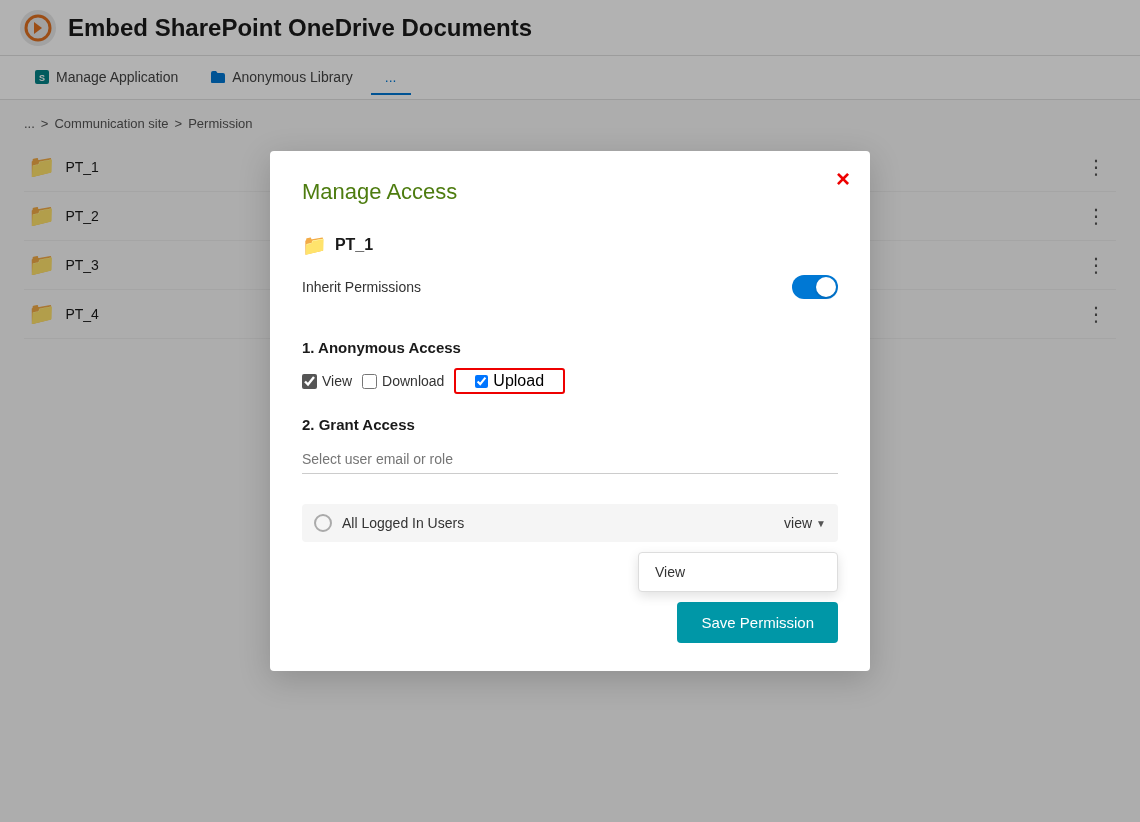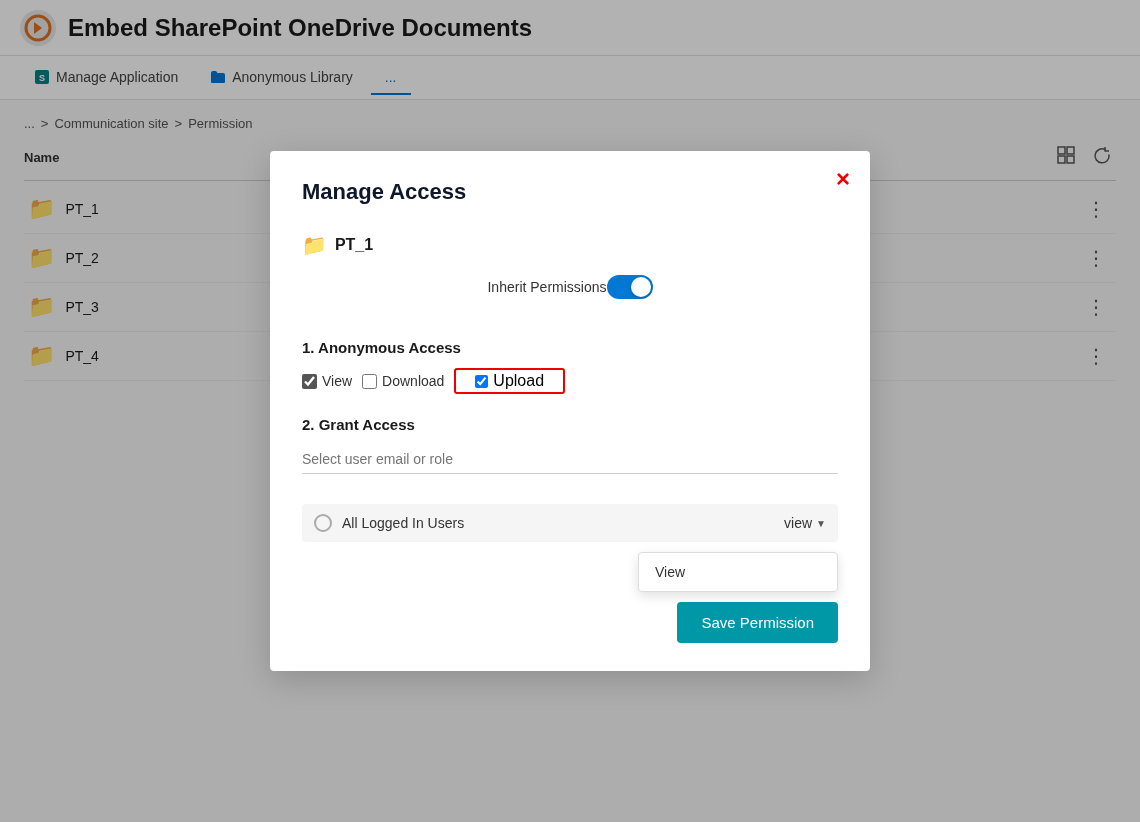--- a/index.html
+++ b/index.html
@@ -172,22 +172,22 @@
       font-size: 24px;
       color: #e00;
       cursor: pointer;
       background: none;
       border: none;
       font-weight: bold;
       line-height: 1;
     }
     .modal-title {
       font-size: 22px;
-      font-weight: 700;
-      color: #0f172a;
+      font-weight: 400;
+      color: #4d7c0f;
       margin-bottom: 28px;
     }
 
     
     .modal-folder-label {
       display: flex;
       align-items: center;
       gap: 8px;
       margin-bottom: 18px;
     }
@@ -198,21 +198,21 @@
     .modal-folder-label span {
       font-size: 16px;
       font-weight: 600;
       color: #1a1a1a;
     }
 
     
     .inherit-row {
       display: flex;
       align-items: center;
-      justify-content: center;
+      justify-content: space-between;
       margin-bottom: 40px;
     }
     .inherit-label {
       font-size: 14px;
       color: #333;
     }
 
     
     .toggle-switch {
       width: 46px;
@@ -401,39 +401,20 @@
 <div class="main-content">
 
   <div class="breadcrumb">
     <span>...</span>
     <span>&gt;</span>
     <span>Communication site</span>
     <span>&gt;</span>
     <span>Permission</span>
   </div>
 
-  <div class="table-header">
-    <span class="table-header-name">Name</span>
-    <div class="table-actions">
-      <button class="table-action-btn">
-        <svg width="20" height="20" viewBox="0 0 20 20">
-          <rect x="2" y="2" width="7" height="7" fill="none" stroke="#555" stroke-width="1.5"></rect>
-          <rect x="11" y="2" width="7" height="7" fill="none" stroke="#555" stroke-width="1.5"></rect>
-          <rect x="2" y="11" width="7" height="7" fill="none" stroke="#555" stroke-width="1.5"></rect>
-          <rect x="11" y="11" width="7" height="7" fill="none" stroke="#555" stroke-width="1.5"></rect>
-        </svg>
-      </button>
-      <button class="table-action-btn">
-        <svg width="20" height="20" viewBox="0 0 20 20">
-          <path d="M17 10 A7 7 0 1 1 13 4.5" fill="none" stroke="#555" stroke-width="1.5" stroke-linecap="round"></path>
-          <polyline points="13,2 13,6 17,6" fill="none" stroke="#555" stroke-width="1.5" stroke-linejoin="round"></polyline>
-        </svg>
-      </button>
-    </div>
-  </div>
 
   <div class="folder-row">
     <div class="folder-left">
       <span class="folder-icon">📁</span>
       <span class="folder-name">PT_1</span>
     </div>
     <span class="folder-more">⋮</span>
   </div>
   <div class="folder-row">
     <div class="folder-left">

